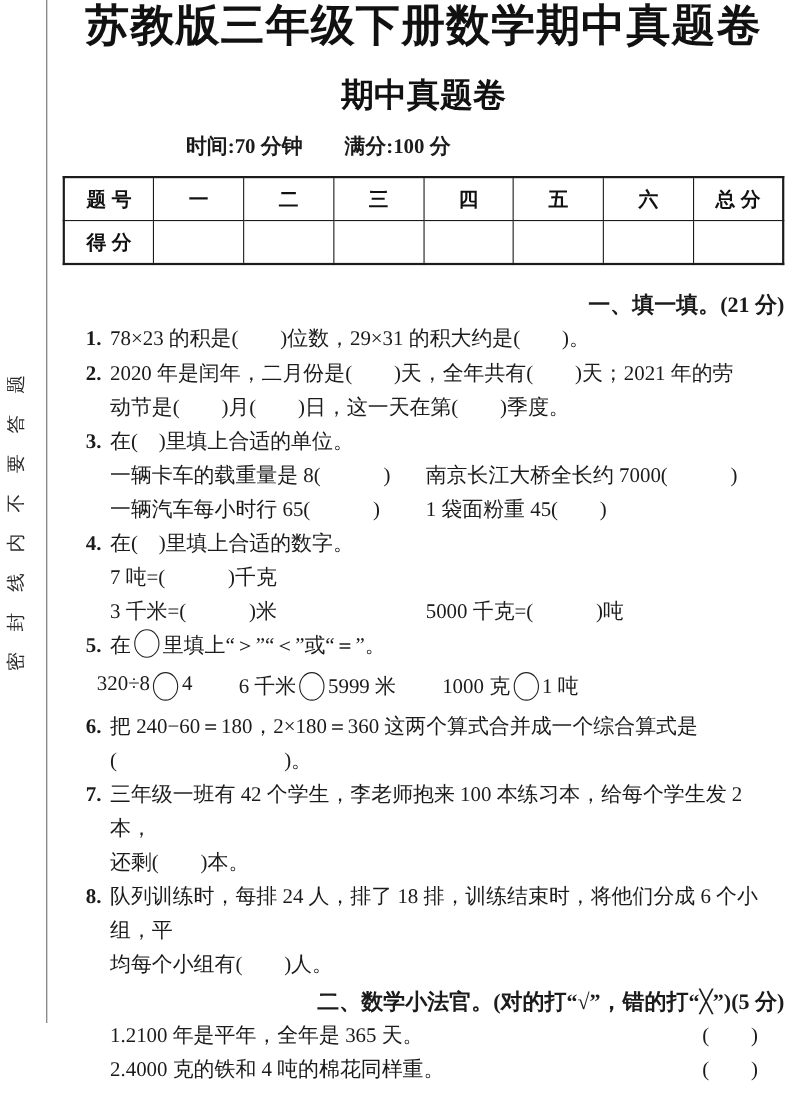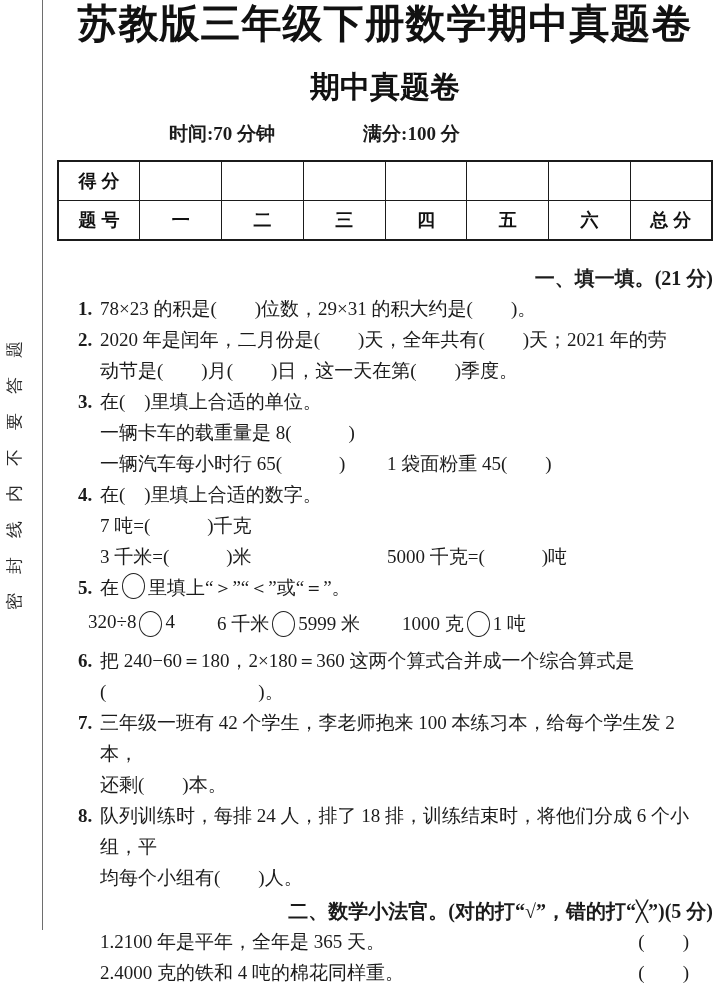--- a/index.html
+++ b/index.html
@@ -23,21 +23,21 @@
     font-family:"Liberation Sans","DejaVu Sans",sans-serif; font-weight:bold;
     font-size:40px; line-height:46px; text-align:center; 
     letter-spacing:1px; color:#111;
   }
   .subtitle {
     font-family:"Liberation Sans","DejaVu Sans",sans-serif; font-weight:bold;
     font-size:30px; line-height:34px; text-align:center; margin-top:24px; color:#111;
   }
   .info-row { display:flex; margin-top:20px; font-weight:bold; font-size:19px; line-height:20px; }
   .info-row .t1 { margin-left:112px; }
-  .info-row .t2 { margin-left:88px; }
+  .info-row .t2 { margin-left:38px; }
   table.score-table {
     margin-top:16px; width:656px; border-collapse:collapse;
     border:2px solid #1b1b1b; table-layout:fixed;
   }
   table.score-table td {
     border:1px solid #1b1b1b; height:36px; text-align:center;
     font-family:"Liberation Sans","DejaVu Sans",sans-serif;
     font-weight:bold; font-size:18px; color:#111;
   }
   .sec-heading { font-weight:bold; font-size:20px; line-height:30px; margin-top:22px;text-align:right; }
@@ -68,38 +68,38 @@
   <div class="subtitle">期中真题卷</div>
 
   <div class="info-row">
     <span class="t1">时间:70 分钟</span>
     <span class="t2">满分:100 分</span>
   </div>
 
   <table class="score-table">
     <tbody>
         <tr>
+      <td>题 号</td>
+      <td>一</td>
+      <td>二</td>
+      <td>三</td>
+      <td>四</td>
+      <td>五</td>
+      <td>六</td>
+      <td>总 分</td>
+    </tr>
+    <tr>
       <td>得 分</td>
       <td></td>
       <td></td>
       <td></td>
       <td></td>
       <td></td>
       <td></td>
       <td></td>
-    </tr>
-    <tr>
-      <td>题 号</td>
-      <td>一</td>
-      <td>二</td>
-      <td>三</td>
-      <td>四</td>
-      <td>五</td>
-      <td>六</td>
-      <td>总 分</td>
     </tr>
   </tbody>
     </table>
 
   <div class="sec-heading">一、填一填。(21 分)</div>
 
   <div class="q">
     <span class="num">1.</span><span>78×23 的积是(　　)位数，29×31 的积大约是(　　)。</span>
   </div>
 
@@ -108,20 +108,21 @@
   </div>
   <div class="q">
     <span>动节是(　　)月(　　)日，这一天在第(　　)季度。</span>
   </div>
 
   <div class="q">
     <span class="num">3.</span><span>在(　)里填上合适的单位。</span>
   </div>
   <div class="cols">
     <span class="c1">一辆卡车的载重量是 8(　　　)</span>
+    <span>南京长江大桥全长约 7000(　　　)</span>
   </div>
   <div class="cols">
     <span class="c1">一辆汽车每小时行 65(　　　)</span>
     <span>1 袋面粉重 45(　　)</span>
   </div>
 
   <div class="q">
     <span class="num">4.</span><span>在(　)里填上合适的数字。</span>
   </div>
   <div class="cols">

